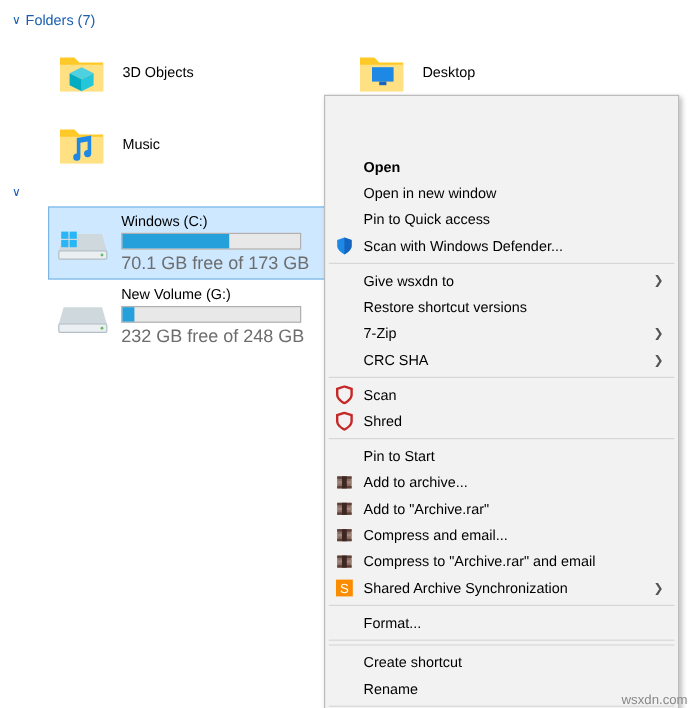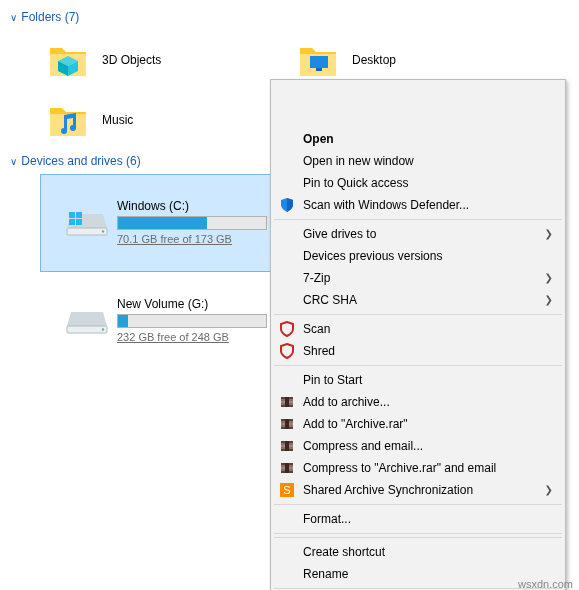--- a/index.html
+++ b/index.html
@@ -5,28 +5,28 @@
   * { box-sizing: border-box; margin: 0; padding: 0; font-family: "Segoe UI", sans-serif; }
   body { background: #fff; width: 579px; height: 590px; overflow: hidden; position: relative; font-size: 12px; color: #000; }
   .main { padding: 6px 6px 6px 10px; }
   .section-header { display: flex; align-items: center; color: #1a5db0; font-size: 12px; padding: 4px 0 6px 0; cursor: default; }
   .chevron { margin-right: 4px; font-size: 10px; display: inline-block; }
   .folder-grid { display: flex; flex-wrap: wrap; padding-left: 30px; }
   .folder-item { display: flex; align-items: center; width: 250px; height: 60px; padding: 4px; }
   .folder-ico { width: 48px; height: 48px; display: flex; align-items: center; justify-content: center; margin-right: 10px; }
   .folder-label { font-size: 12px; color: #000; }
   .drive-list { padding-left: 30px; }
-  .drive-item { display: flex; align-items: flex-start; width: 235px; padding: 24px; border: 1px solid transparent; }
+  .drive-item { display: flex; align-items: flex-end; width: 235px; padding: 4px; border: 1px solid transparent; }
   .drive-item.selected { background: #cde8ff; border: 1px solid #7ab6e8; }
   .drive-ico { width: 48px; height: 48px; display: flex; align-items: center; justify-content: center; margin-right: 8px; }
   .drive-info { display: flex; flex-direction: column; gap: 3px; }
   .drive-name { font-size: 12px; }
   .drive-bar { width: 150px; height: 14px; border: 1px solid #b0b0b0; background: #e8e8e8; position: relative; }
   .drive-bar-fill { position: absolute; top: 0; left: 0; height: 100%; background: #26a0da; }
-  .drive-free { font-size: 11px; color: #6d6d6d; text-decoration: underline; }
+  .drive-free { font-size: 15px; color: #6d6d6d; }
   .context-menu { position: absolute; top: 79px; left: 270px; width: 296px; background: #f2f2f2; border: 1px solid #bcbcbc; box-shadow: 2px 2px 4px rgba(0,0,0,0.25); padding: 2px; }
   .menu-item { display: flex; align-items: center; height: 22px; padding: 0 30px 0 30px; position: relative; font-size: 12px; color: #000; }
   .bold { font-weight: 600; margin-top: 46px; }
   .menu-sep { height: 1px; background: #d7d7d7; margin: 3px 1px; }
   .submenu-arrow { position: absolute; right: 10px; top: 5px; font-size: 10px; color: #555; }
   .menu-icon { position: absolute; left: 5px; top: 2px; width: 18px; height: 18px; display: flex; align-items: center; justify-content: center; }
   .watermark { position: absolute; right: 6px; bottom: 0; font-size: 11px; color: #888; }
   
   svg.folder-shape { width: 44px; height: 44px; }
   svg.drive-shape { width: 44px; height: 30px; }
@@ -70,21 +70,20 @@
             <path d="M4 16 L40 16 L40 38 L4 38 Z" fill="#ffe082"></path>
             <path d="M18 17 L30 15 L30 30 A3 3 0 1 1 27 27 L27 20 L21 21 L21 33 A3 3 0 1 1 18 30 Z" fill="#1e88e5"></path>
           </svg>
         </div>
         <div class="folder-label">Music</div>
       </div>
     </div>
 
   <div class="section-header">
     <span class="chevron">∨</span>
-    <span>Devices and drives (6)</span>
   </div>
   <div class="drive-list" id="drive-list">
       <div class="drive-item selected">
         <div class="drive-ico">
           <svg class="drive-shape" viewBox="0 0 44 30">
             <path d="M6 6 L38 6 L42 20 L2 20 Z" fill="#cfd8dc"></path>
             <rect x="2" y="20" width="40" height="7" rx="1" fill="#eceff1" stroke="#b0bec5"></rect>
             <circle cx="38" cy="23.5" r="1.2" fill="#66bb6a"></circle>
             <rect x="4" y="4" width="6" height="6" fill="#29b6f6"></rect>
             <rect x="11" y="4" width="6" height="6" fill="#29b6f6"></rect>
@@ -133,25 +132,25 @@
       <span class="menu-icon">
         <svg width="16" height="16" viewBox="0 0 16 16">
           <path d="M8 1 L14 3 V8 C14 12 8 15 8 15 C8 15 2 12 2 8 V3 Z" fill="#1e88e5"></path>
           <path d="M8 1 L14 3 V8 C14 12 8 15 8 15 V1 Z" fill="#1565c0"></path>
         </svg>
       </span>
       <span>Scan with Windows Defender...</span>
     </div>
     <div class="menu-sep"></div>
     <div class="menu-item">
-      <span>Give drives to</span>
-      <span class="submenu-arrow">❯</span>
-    </div>
-    <div class="menu-item">
-      <span>Devices previous versions</span>
+      <span>Give wsxdn to</span>
+      <span class="submenu-arrow">❯</span>
+    </div>
+    <div class="menu-item">
+      <span>Restore shortcut versions</span>
     </div>
     <div class="menu-item">
       <span>7-Zip</span>
       <span class="submenu-arrow">❯</span>
     </div>
     <div class="menu-item">
       <span>CRC SHA</span>
       <span class="submenu-arrow">❯</span>
     </div>
     <div class="menu-sep"></div>

